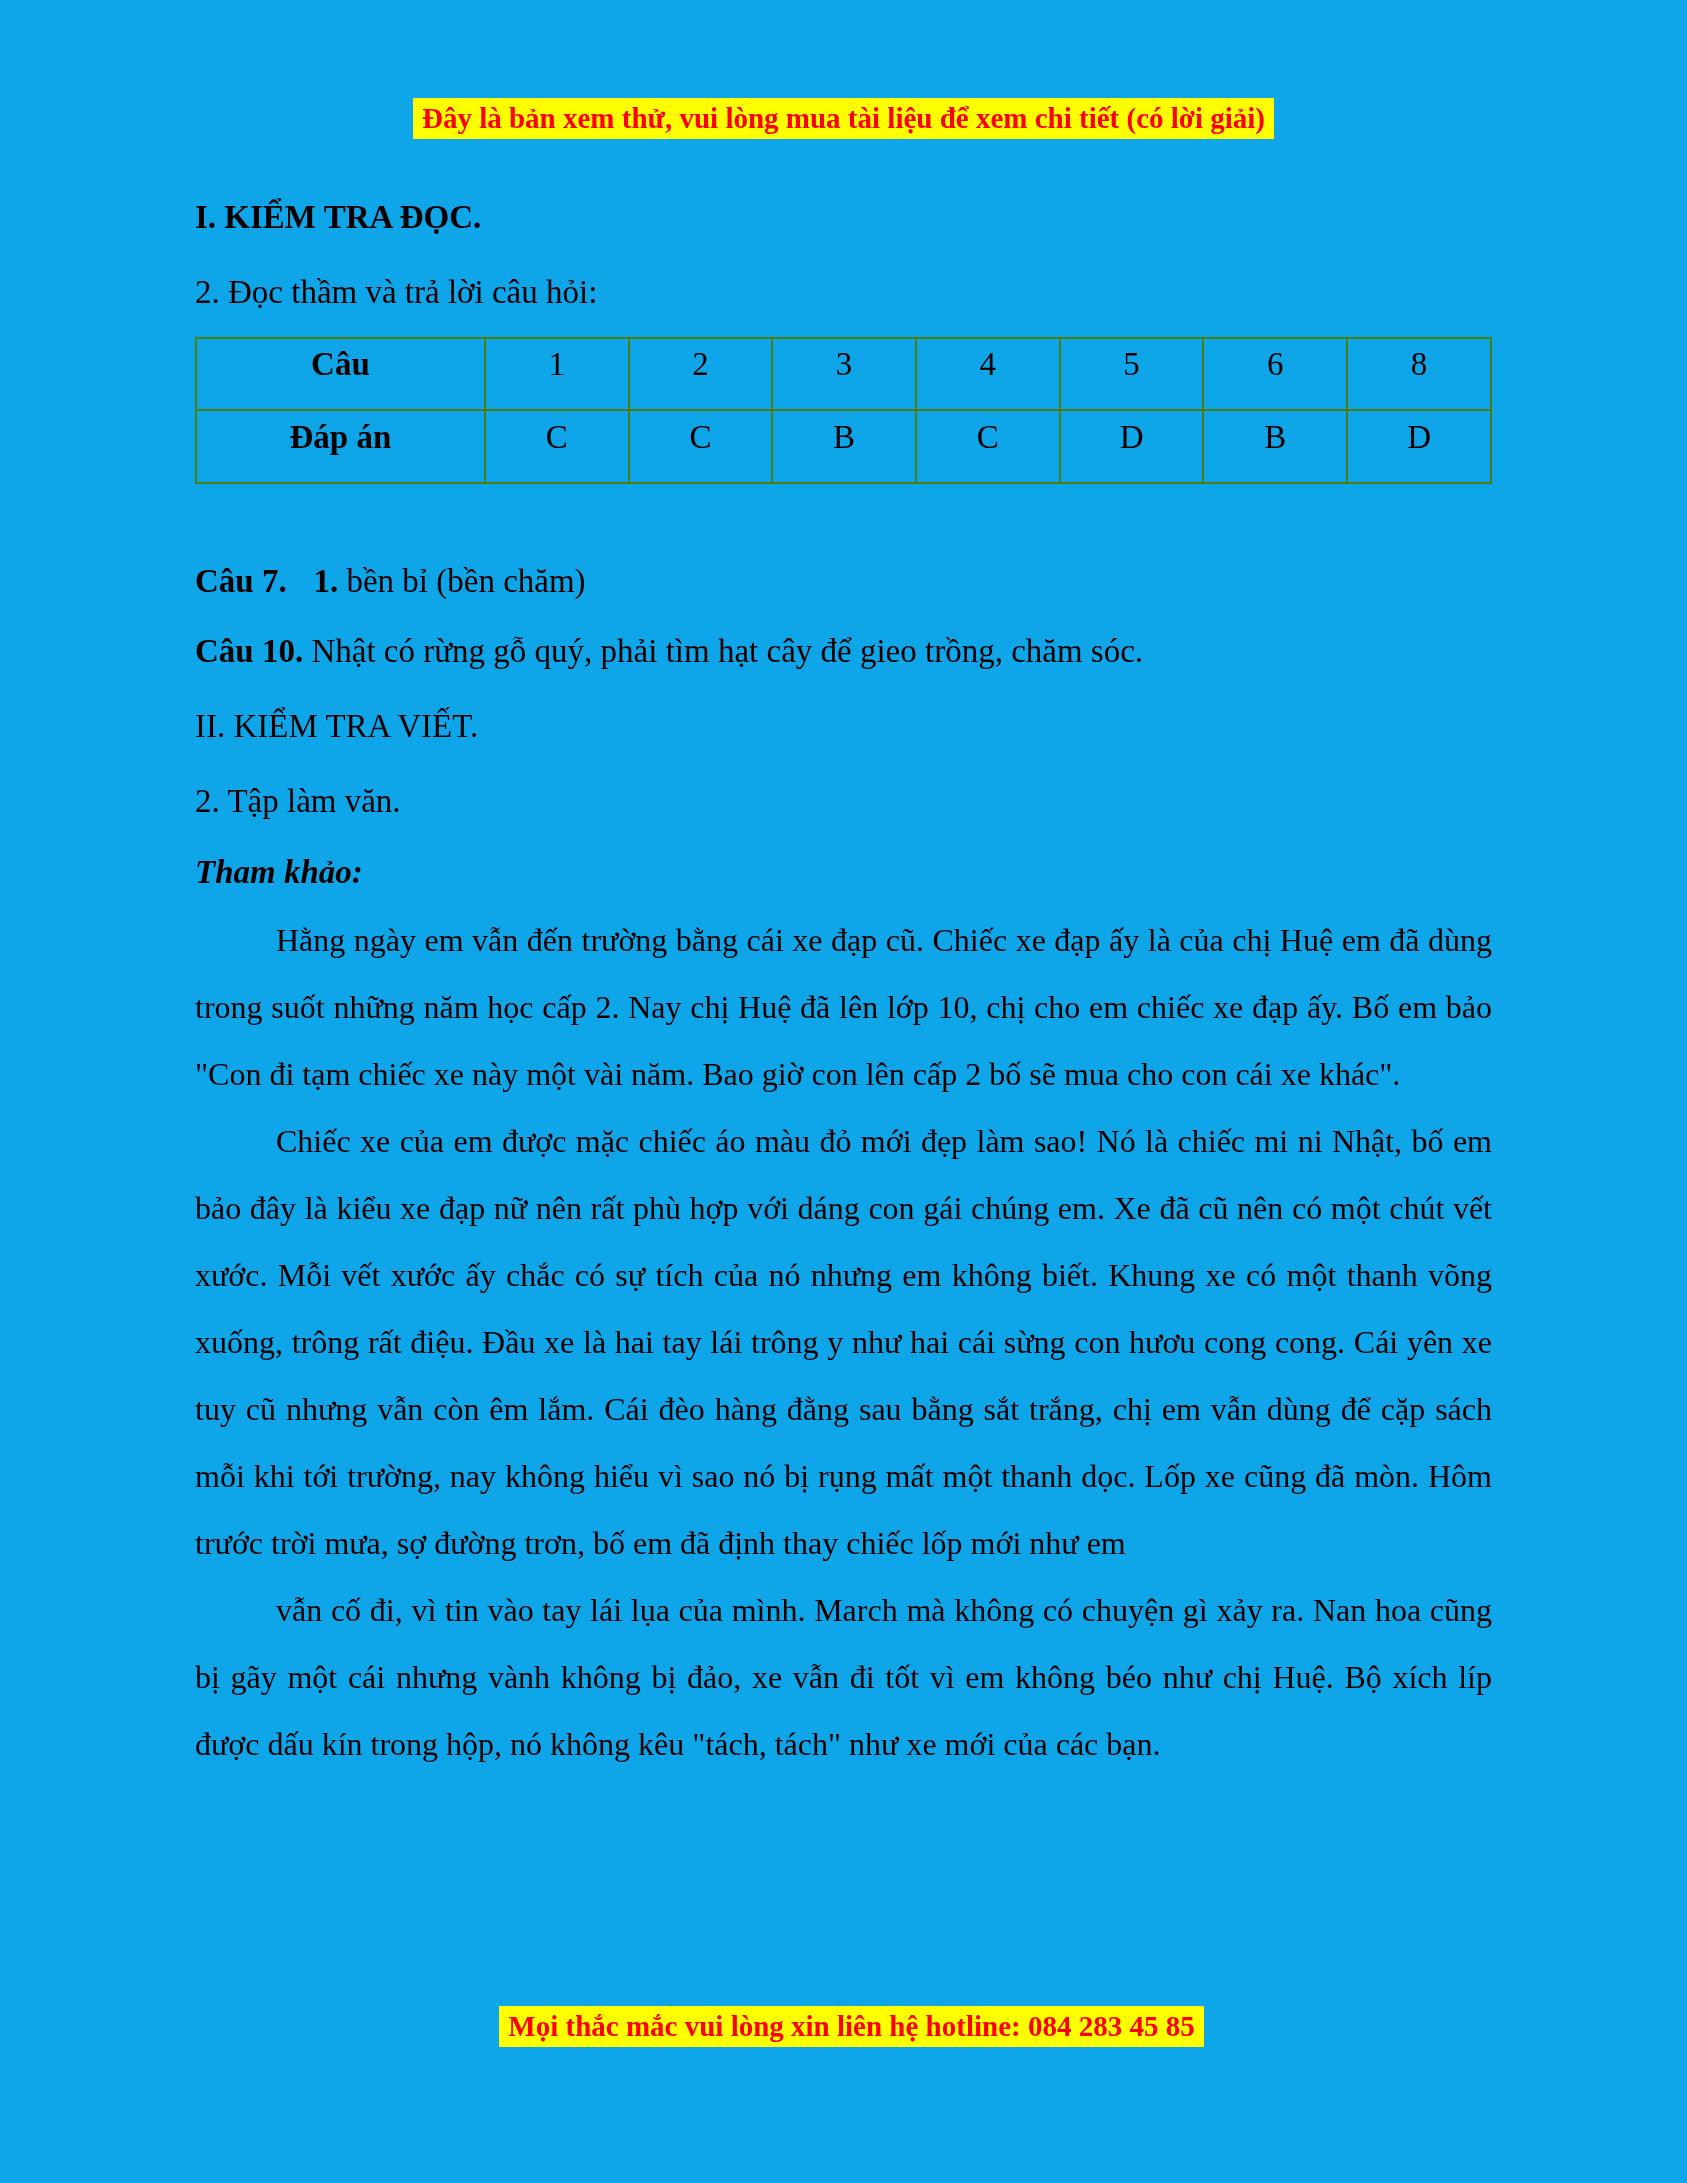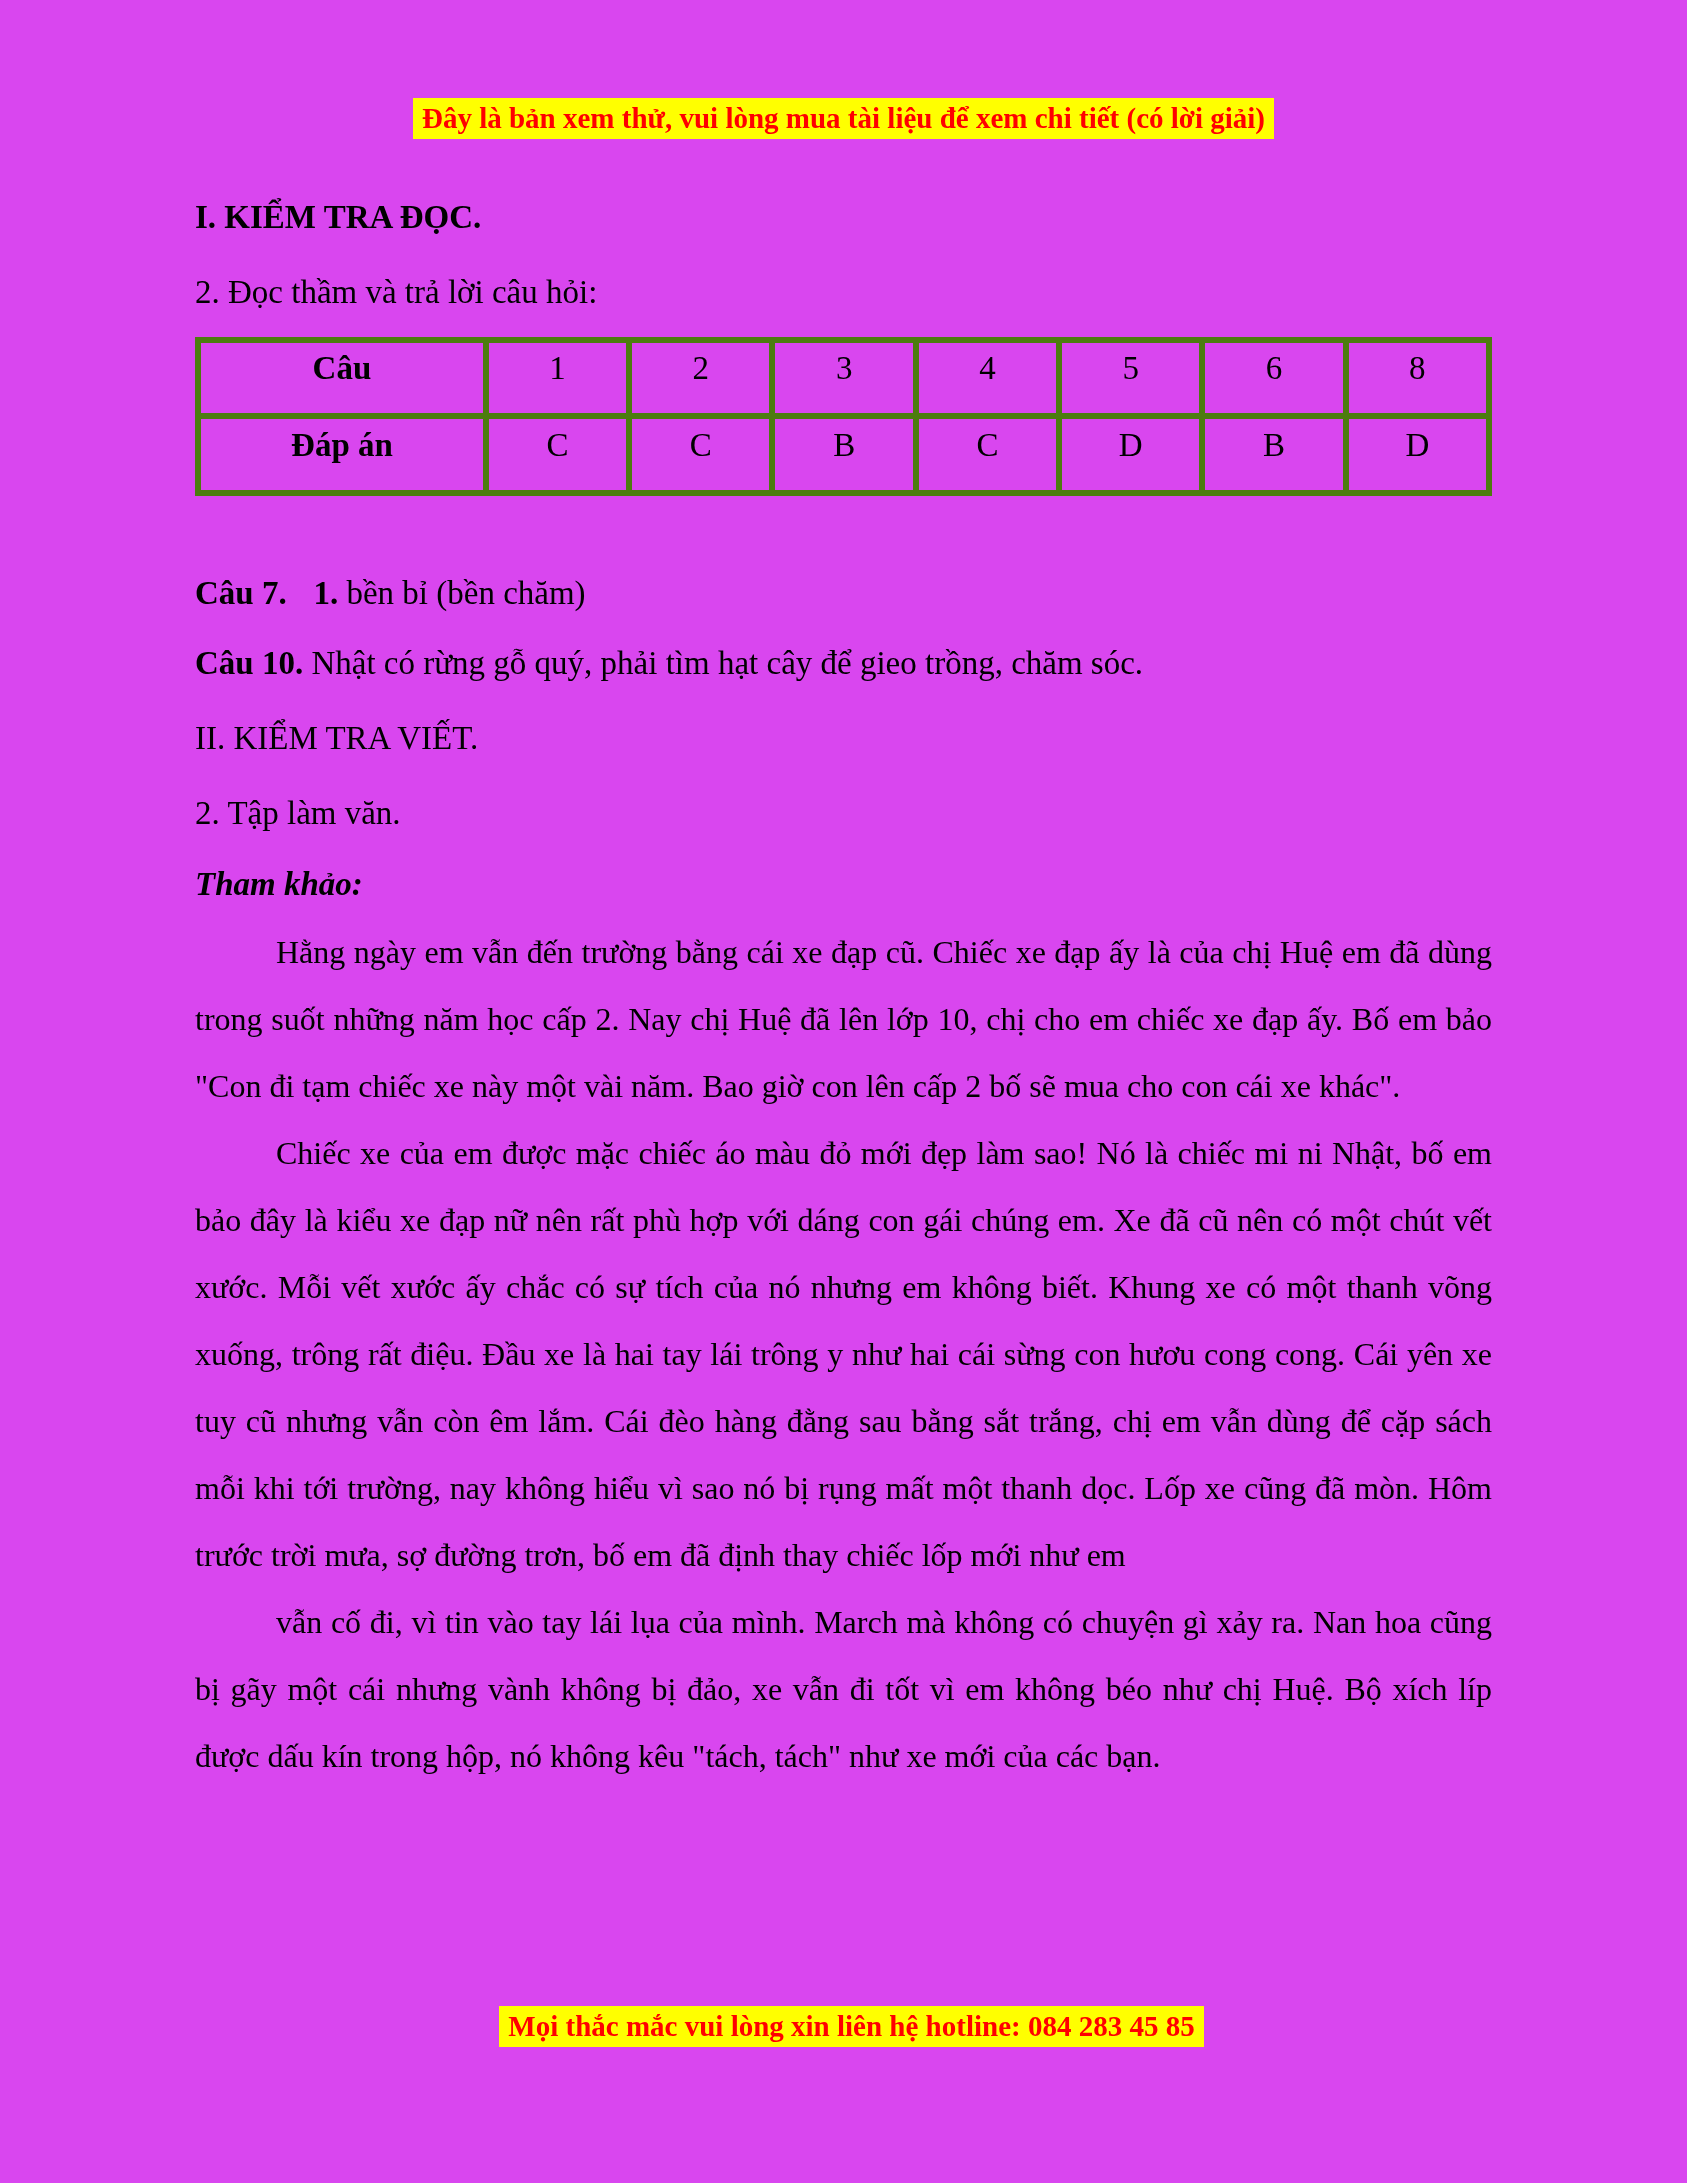--- a/index.html
+++ b/index.html
@@ -4,21 +4,21 @@
 <style>
   html, body {
     margin: 0;
     padding: 0;
     background: #ffffff;
   }
   .page {
     position: relative;
     width: 1687px;
     height: 2183px;
-    background: #d946ef;
+    background: #0ea5e9;
     font-family: "Liberation Serif", "DejaVu Serif", serif;
     color: #000000;
     overflow: hidden;
   }
   .content {
     padding: 0 195px;
   }
   .banner-row {
     padding-top: 98px;
     text-align: center;
@@ -44,21 +44,21 @@
     line-height: 41px;
     margin-top: 34px;
   }
   table.answers {
     border-collapse: collapse;
     table-layout: fixed;
     width: 100%;
     margin-top: 24px;
   }
   table.answers td {
-    border: 6px solid #4d7c0f;
+    border: 2px solid #4d7c0f;
     height: 64px;
     vertical-align: top;
     text-align: center;
     font-size: 33px;
     line-height: 41px;
     padding-top: 5.3px;
   }
   table.answers td.rowlabel {
     font-weight: bold;
   }

